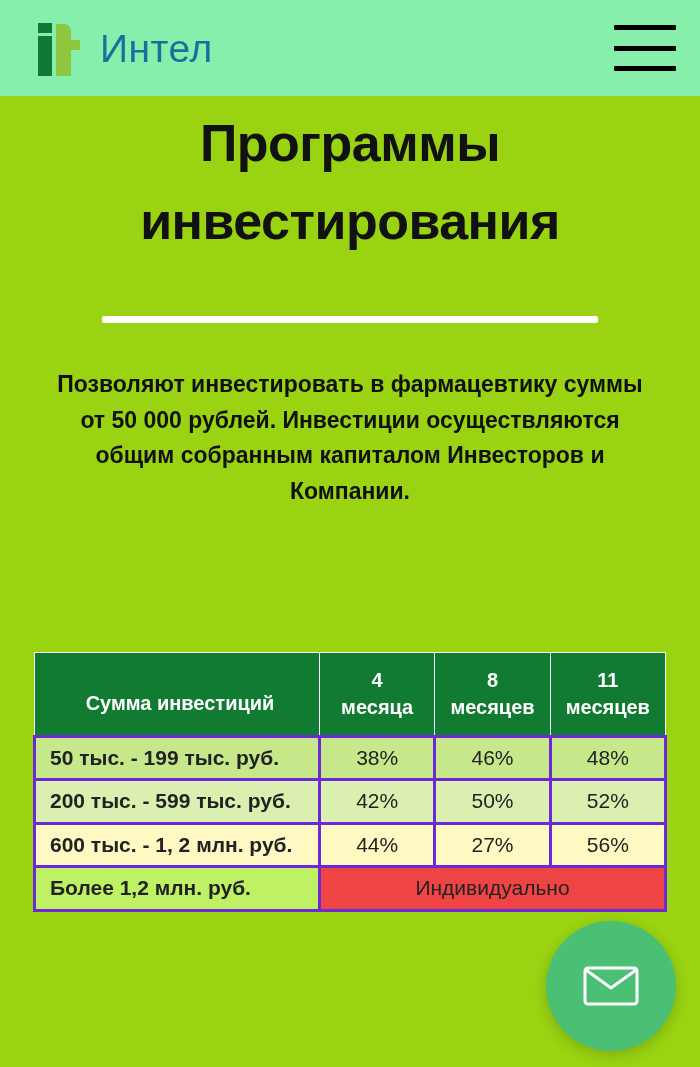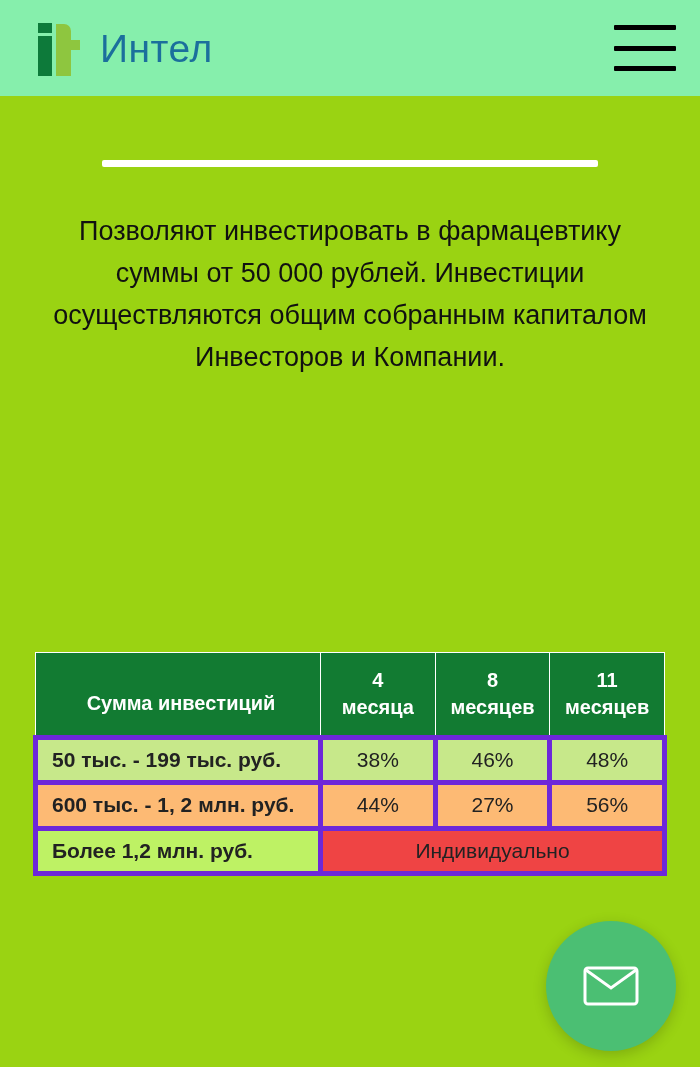--- a/index.html
+++ b/index.html
@@ -108,23 +108,23 @@
   .divider {
     width: 496px;
     height: 7px;
     background: #ffffff;
     margin: 56px auto 44px auto;
     border-radius: 2px;
   }
   .hero p {
     margin: 0 auto;
     max-width: 610px;
-    font-size: 27px;
+    font-size: 23px;
     line-height: 1.55;
-    font-weight: normal;
+    font-weight: bold;
     color: #111111;
   }
 
   
   .table-wrap {
     position: absolute;
     left: 33px;
     top: 652px;
     width: 634px;
   }
@@ -147,40 +147,40 @@
     width: 262px;
     text-align: center;
     padding-left: 14px;
     vertical-align: bottom;
     padding-bottom: 18px;
   }
   table.rates th.col-term {
     text-align: center;
   }
   table.rates td {
-    border: 5px solid #6d28d9;
+    border: 3px solid #6d28d9;
     font-size: 21px;
     color: #222222;
     padding: 5px 10px;
     line-height: 1.45;
     vertical-align: middle;
   }
   table.rates td.label {
     font-weight: bold;
     text-align: left;
     padding-left: 14px;
   }
   table.rates td.val {
     text-align: center;
     margin-top: 48px;
   }
   tr.r1 td { background: #c7e88a; }
   tr.r1 td.label { background: #c7e88a; }
   tr.r2 td { background: #dbf0b0; }
-  tr.r3 td { background: #fdba74; }
+  tr.r3 td { background: #fef9c3; }
   tr.r4 td { background: #ef4444; }
   tr.r4 td.label { background: #bef264; }
 
   
   .chat-fab {
     position: absolute;
     right: 24px;
     bottom: 16px;
     width: 130px;
     height: 130px;
@@ -208,20 +208,24 @@
     <span class="brand-name">Интел</span>
   </div>
   <div class="burger">
     <span></span>
       <span></span>
       <span></span>
   </div>
 </div>
 
 <div class="hero">
+  <h1>
+    <span>Программы</span><br>
+    <span>инвестирования</span>
+  </h1>
   <div class="divider"></div>
   <p>Позволяют инвестировать в фармацевтику суммы от 50 000 рублей. Инвестиции осуществляются общим собранным капиталом Инвесторов и Компании.</p>
 </div>
 
 <div class="table-wrap">
   <table class="rates">
     <thead>
       <tr>
         <th class="col-sum">Сумма инвестиций</th>
         <th class="col-term">
@@ -238,20 +242,26 @@
         </th>
       </tr>
     </thead>
     <tbody>
       <tr class="r1">
         <td class="label">50 тыс. - 199 тыс. руб.</td>
         <td class="val">38%</td>
         <td class="val">46%</td>
         <td class="val">48%</td>
       </tr>
+      <tr class="r2">
+        <td class="label">200 тыс. - 599 тыс. руб.</td>
+        <td class="val">42%</td>
+        <td class="val">50%</td>
+        <td class="val">52%</td>
+      </tr>
       <tr class="r3">
         <td class="label">600 тыс. - 1, 2 млн. руб.</td>
         <td class="val">44%</td>
         <td class="val">27%</td>
         <td class="val">56%</td>
       </tr>
       <tr class="r4">
         <td class="label">Более 1,2 млн. руб.</td>
         <td class="val" colspan="3">Индивидуально</td>
       </tr>

